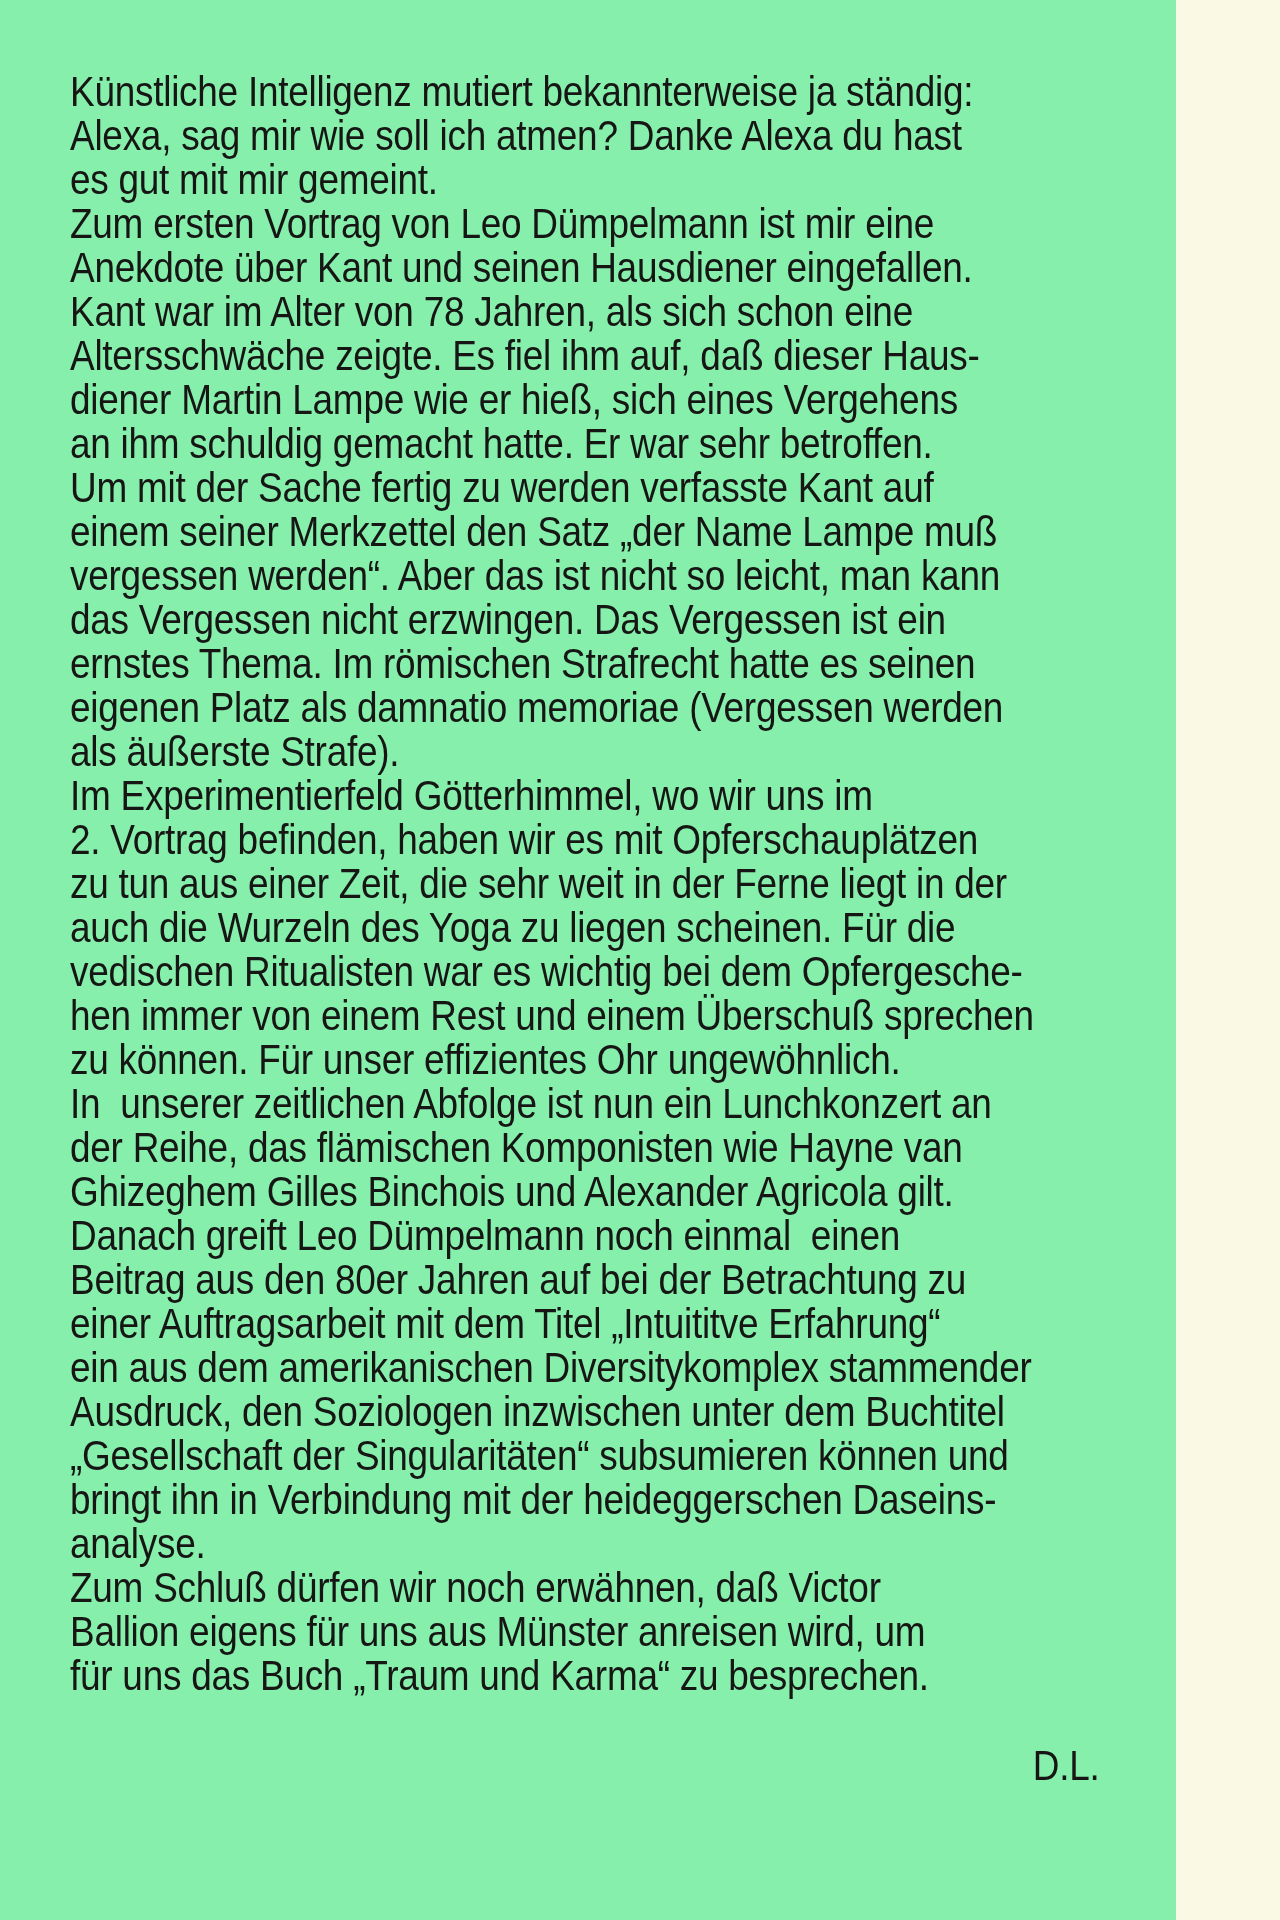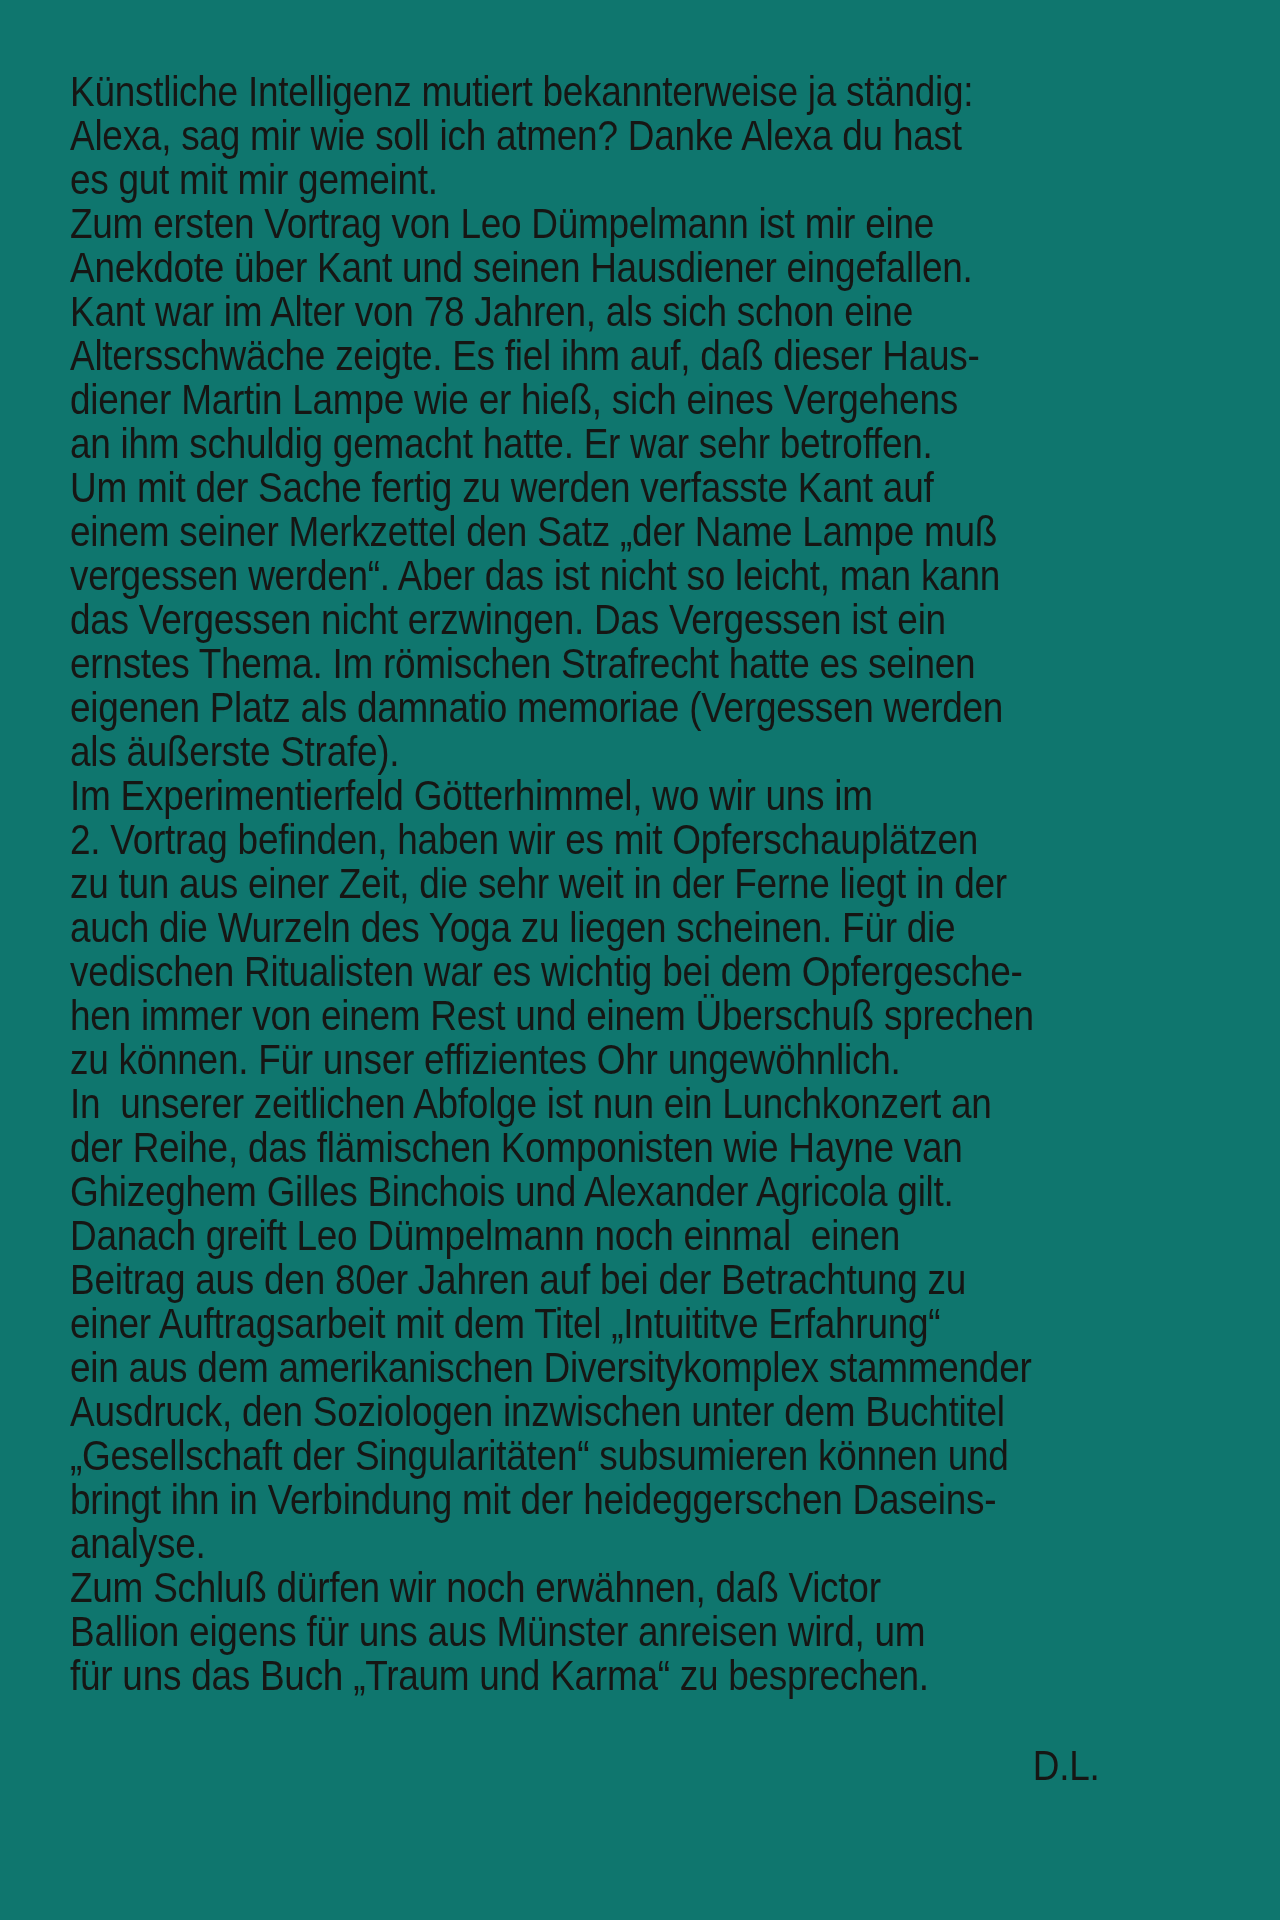--- a/index.html
+++ b/index.html
@@ -7,25 +7,25 @@
     padding: 0;
   }
   body {
     width: 1280px;
     height: 1920px;
     background: #FAF9E4;
     overflow: hidden;
   }
   .page {
     position: relative;
-    width: 1280px;
+    width: 1176px;
     height: 1920px;
     box-sizing: border-box;
     padding: 70px 40px 0 70px;
-    background: #0f766e;
+    background: #86efac;
   }
   .text-block {
     font-family: "Liberation Sans", sans-serif;
     font-weight: 300;
     font-stretch: semi-condensed;
     font-size: 42px;
     line-height: 44px;
     color: #161614;
     transform: scaleX(0.88);
     transform-origin: 0 0;

